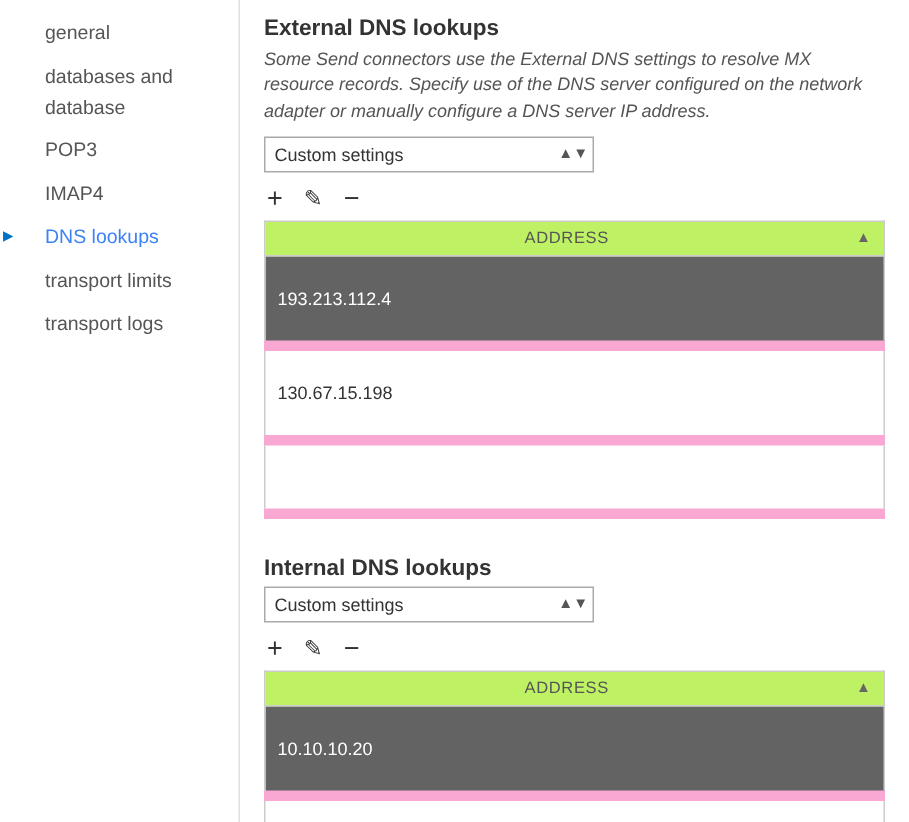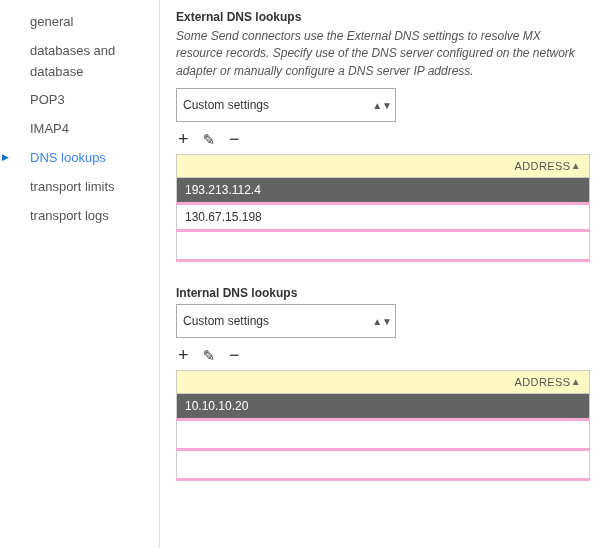--- a/index.html
+++ b/index.html
@@ -44,21 +44,21 @@
     }
     .main-content {
       flex: 1;
       padding: 10px 16px;
       overflow-y: auto;
     }
     .section {
       margin-bottom: 24px;
     }
     .section-title {
-      font-size: 12px;
+      font-size: 15px;
       font-weight: bold;
       margin-bottom: 4px;
       color: #333;
     }
     .section-desc {
       font-size: 12px;
       color: #555;
       margin-bottom: 8px;
       line-height: 1.45;
       font-style: italic;
@@ -68,21 +68,21 @@
       display: inline-block;
       width: 220px;
       margin-bottom: 8px;
     }
     .dropdown-wrapper select {
       width: 100%;
       border: 1px solid #aaa;
       padding: 3px 24px 3px 6px;
       font-size: 12px;
       background: #fff;
-      height: 34px;
+      height: 24px;
       appearance: none;
       -webkit-appearance: none;
       cursor: pointer;
       color: #333;
     }
     .dropdown-arrow {
       position: absolute;
       right: 4px;
       top: 50%;
       transform: translateY(-50%);
@@ -108,38 +108,38 @@
     .toolbar-btn.pencil {
       font-size: 15px;
     }
     .address-table {
       width: 100%;
       border: 1px solid #ccc;
       border-collapse: collapse;
       font-size: 12px;
     }
     .address-table th {
-      background: #fef9c3;
+      background: #bef264;
       border: 1px solid #ccc;
       padding: 5px 8px;
-      text-align: right;
+      text-align: center;
       font-weight: normal;
       font-size: 11px;
       color: #555;
       text-transform: uppercase;
       letter-spacing: 0.04em;
     }
     .address-table th .sort-arrow {
       float: right;
       font-size: 10px;
       color: #666;
     }
     .address-table td {
-      padding: 5px 8px;
-      border-bottom: 3px solid #f9a8d4;
+      padding: 21px 8px;
+      border-bottom: 7px solid #f9a8d4;
       color: #333;
     }
     .address-table tr.selected td {
       background: #636363;
       color: #fff;
     }
     .address-table tr.empty td {
       height: 30px;
       background: #fff;
     }

